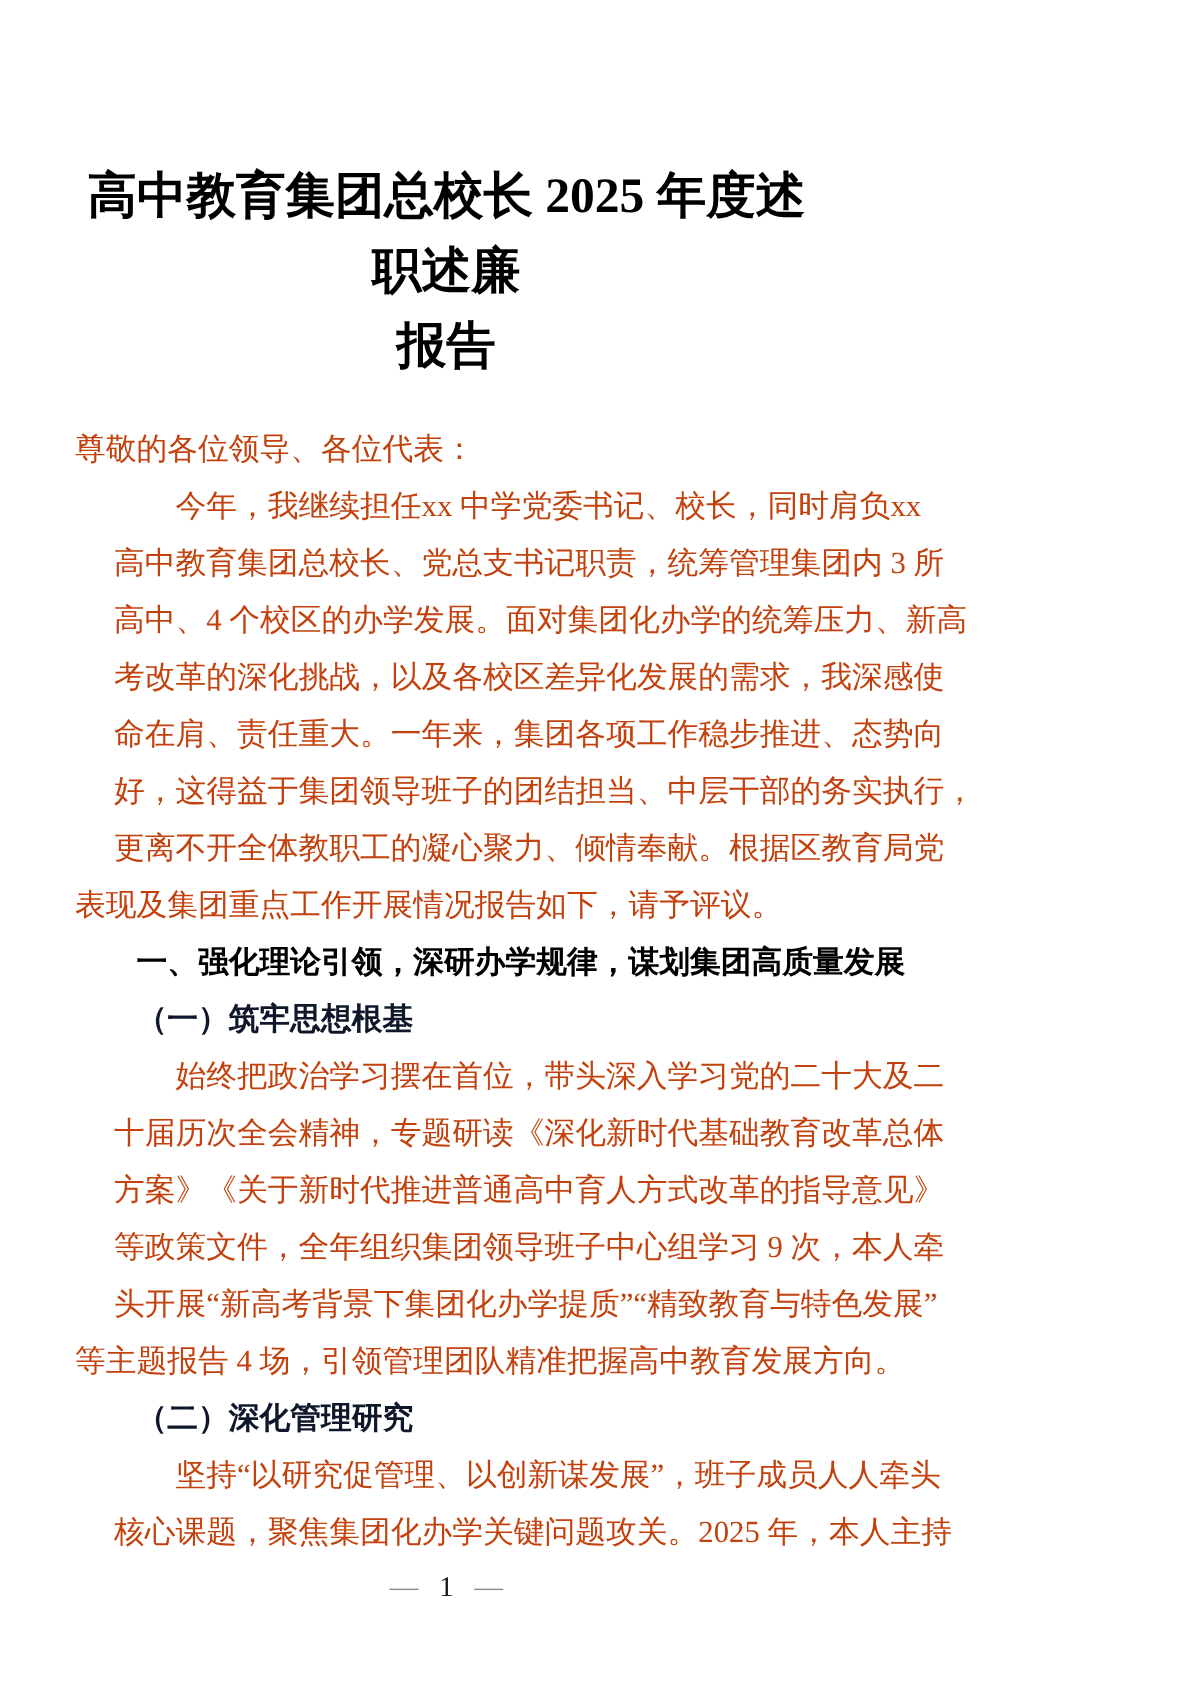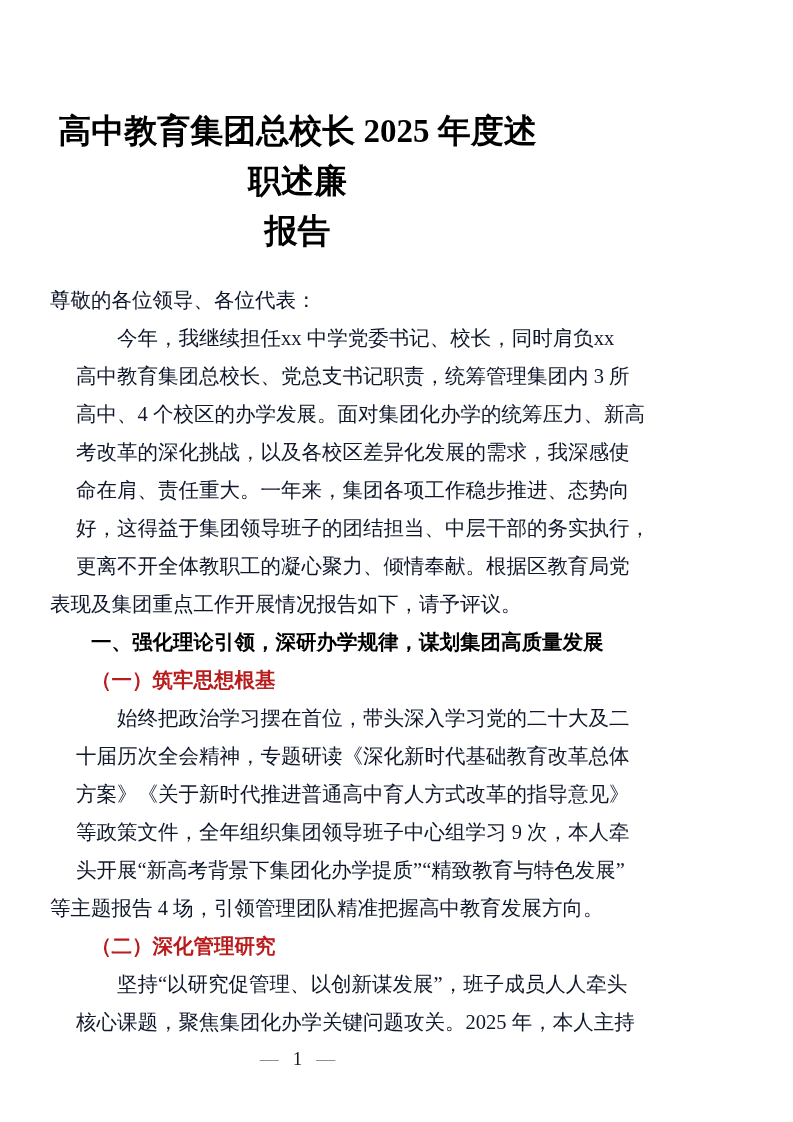--- a/index.html
+++ b/index.html
@@ -28,38 +28,38 @@
   }
   .doc-body {
     margin-top: 25px;
   }
   .line {
     height: 38px;
     line-height: 38px;
     font-size: 20.5px;
     white-space: nowrap;
     overflow: visible;
-    color: #0f172a;
+    color: #c2410c;
   }
   .j {
     text-align: justify;
     text-align-last: justify;
     margin-left: 26px;
   }
   .indent {
     text-indent: 41px;
   }
   .h1 {
     font-family: Liberation Serif, serif;
     font-weight: bold;
     color: #000000;
   }
   .sub {
     font-weight: bold;
-    color: #b91c1c;
+    color: #0f172a;
   }
   .footer {
     margin-top: 6px;
     text-align: center;
     font-size: 19px;
     line-height: 24px;
   }
   .footer .dash {
     color: #8c8c8c;
     display: inline-block;

